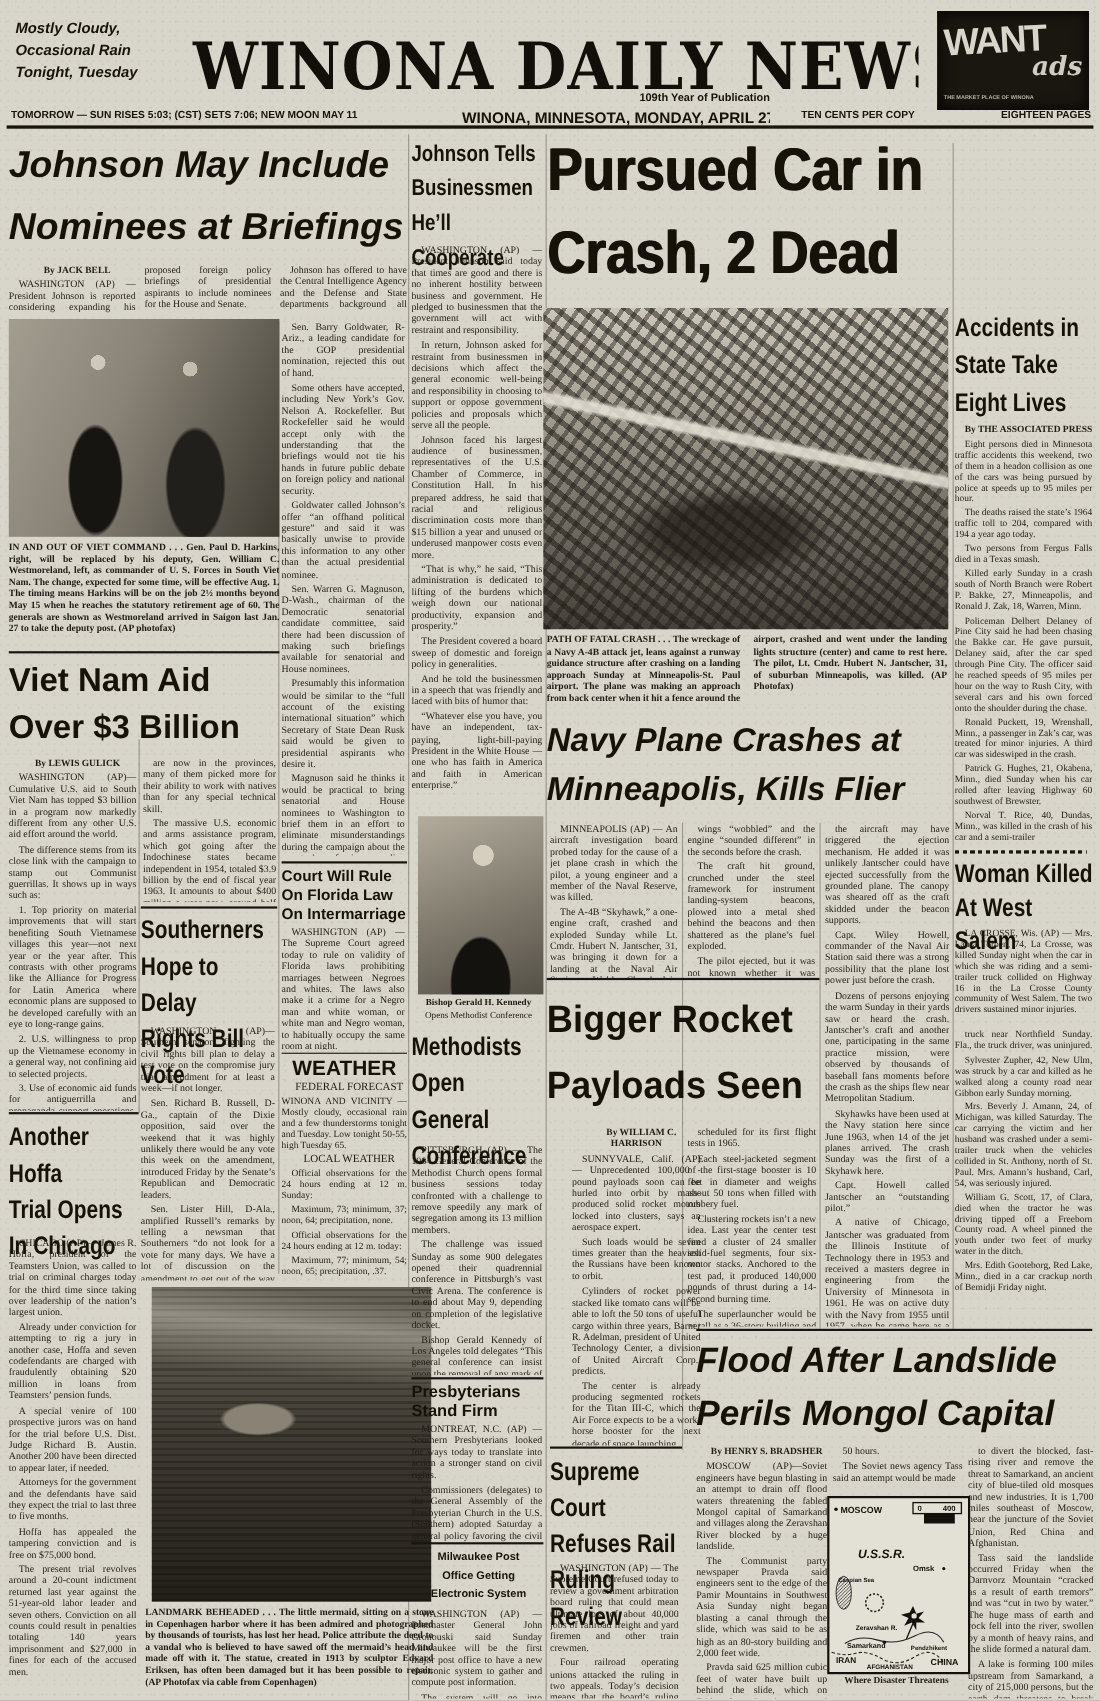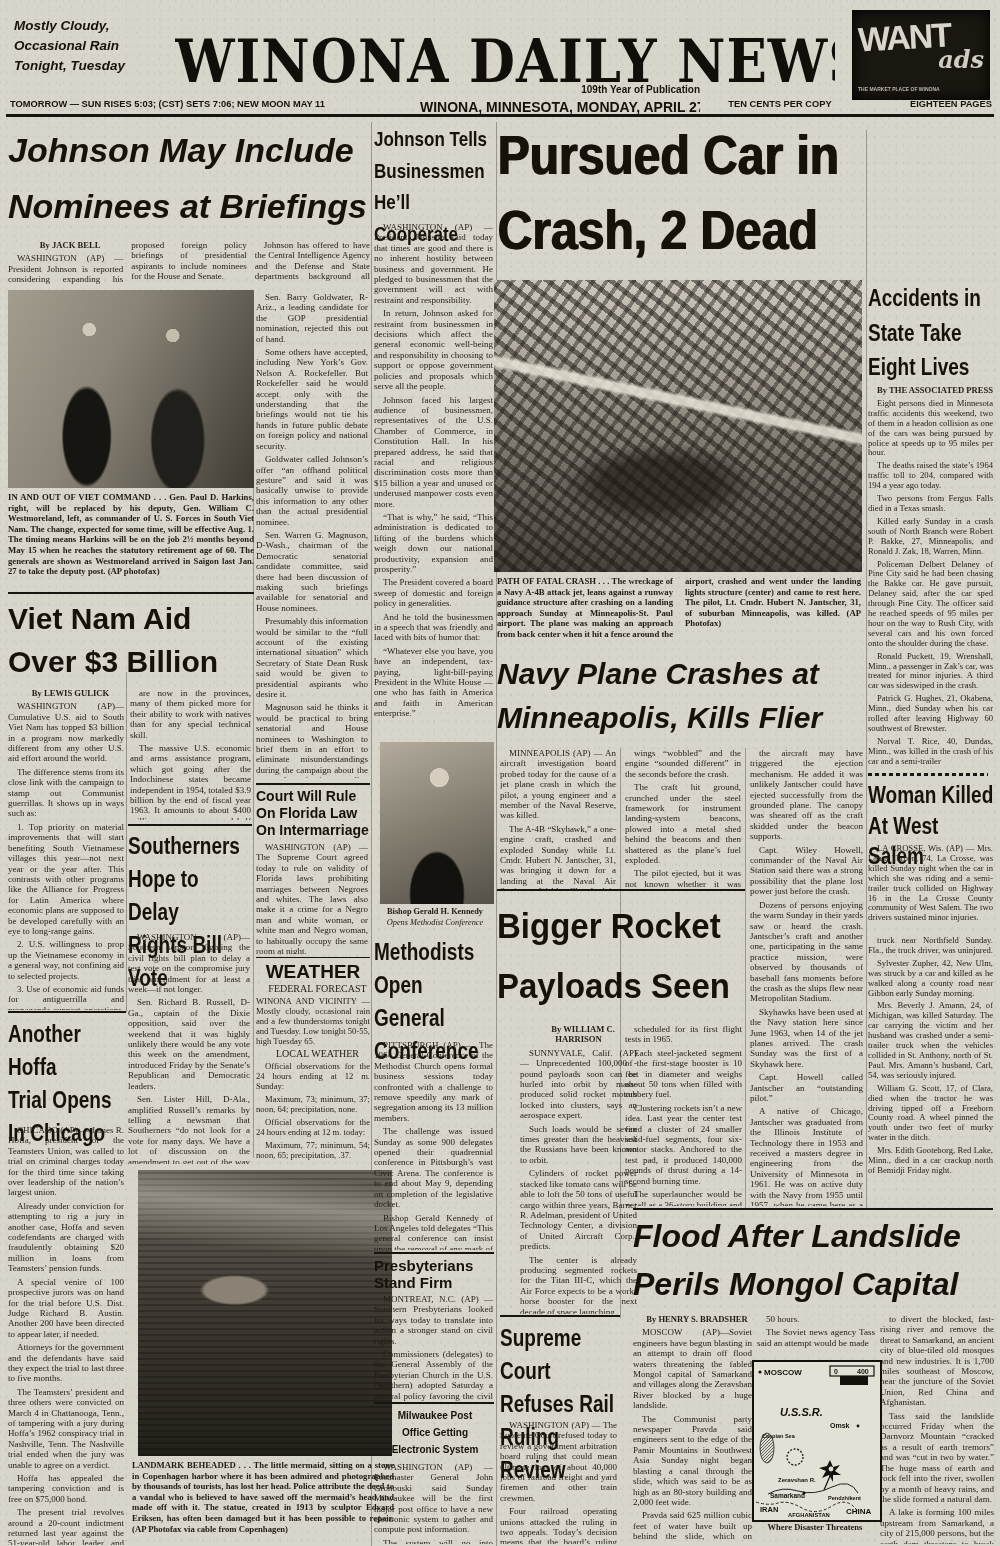--- a/index.html
+++ b/index.html
@@ -115,21 +115,20 @@
   <div class="rule" style="left:8px;top:1011px;width:118px;height:2px;"></div>
   <div class="abs hl cond" style="left:8px;top:1018px;width:120px;font-size:19px;line-height:27px;">Another Hoffa
 Trial Opens
 In Chicago</div>
   <div class="abs body" style="left:8px;top:1125px;width:116px;height:420px;">
     <div>
         <p>CHICAGO (AP) — James R. Hoffa, president of the Teamsters Union, was called to trial on criminal charges today for the third time since taking over leadership of the nation’s largest union.</p>
         <p>Already under conviction for attempting to rig a jury in another case, Hoffa and seven codefendants are charged with fraudulently obtaining $20 million in loans from Teamsters’ pension funds.</p>
         <p>A special venire of 100 prospective jurors was on hand for the trial before U.S. Dist. Judge Richard B. Austin. Another 200 have been directed to appear later, if needed.</p>
         <p>Attorneys for the government and the defendants have said they expect the trial to last three to five months.</p>
-        <p>The Teamsters’ president and three others were convicted on March 4 in Chattanooga, Tenn., of tampering with a jury during Hoffa’s 1962 conspiracy trial in Nashville, Tenn. The Nashville trial ended when the jury was unable to agree on a verdict.</p>
         <p>Hoffa has appealed the tampering conviction and is free on $75,000 bond.</p>
         <p>The present trial revolves around a 20-count indictment returned last year against the 51-year-old labor leader and seven others. Conviction on all counts could result in penalties totaling 140 years imprisonment and $27,000 in fines for each of the accused men.</p>
       </div>
   </div>
 
   <div class="rule" style="left:128px;top:824px;width:124px;height:2px;"></div>
   <div class="abs hl cond" style="left:128px;top:830px;width:126px;font-size:19px;line-height:27px;">Southerners
 Hope to Delay
 Rights Bill Vote</div>
   <div class="abs body" style="left:128px;top:932px;width:122px;height:232px;">
@@ -187,21 +186,21 @@
         <p>“Whatever else you have, you have an independent, tax-paying, light-bill-paying President in the White House — one who has faith in America and faith in American enterprise.”</p>
       </div>
   </div>
 
   <div class="photo" style="left:380px;top:742px;width:114px;height:162px;background:
       radial-gradient(circle 15px at 52% 22%, #d6cfc0 62%, transparent 65%),
       radial-gradient(ellipse 45px 70px at 50% 94%, #14120f 58%, transparent 62%),
       linear-gradient(160deg,#b3ac9d 0%,#837d70 50%,#555047 100%);"></div>
   <div class="abs" style="left:374px;top:906px;width:122px;height:26px;text-align:center;font-family:'Liberation Serif',serif;font-size:8.3px;line-height:11px;">
     <div style="font-weight:bold;">Bishop Gerald H. Kennedy</div>
-    <div style="font-style:italic;">Opens Methodist Conference</div>
+    <div style="">Opens Methodist Conference</div>
   </div>
 
   <div class="abs hl cond" style="left:374px;top:936px;width:122px;font-size:19px;line-height:27px;">Methodists
 Open General
 Conference</div>
   <div class="abs body" style="left:374px;top:1040px;width:119px;height:210px;">
     <div>
         <p>PITTSBURGH (AP) — The 1964 General Conference of the Methodist Church opens formal business sessions today confronted with a challenge to remove speedily any mark of segregation among its 13 million members.</p>
         <p>The challenge was issued Sunday as some 900 delegates opened their quadrennial conference in Pittsburgh’s vast Civic Arena. The conference is to end about May 9, depending on completion of the legislative docket.</p>
         <p>Bishop Gerald Kennedy of Los Angeles told delegates “This general conference can insist upon the removal of any mark of racial segregation and we should do it without wasting time.”</p>

